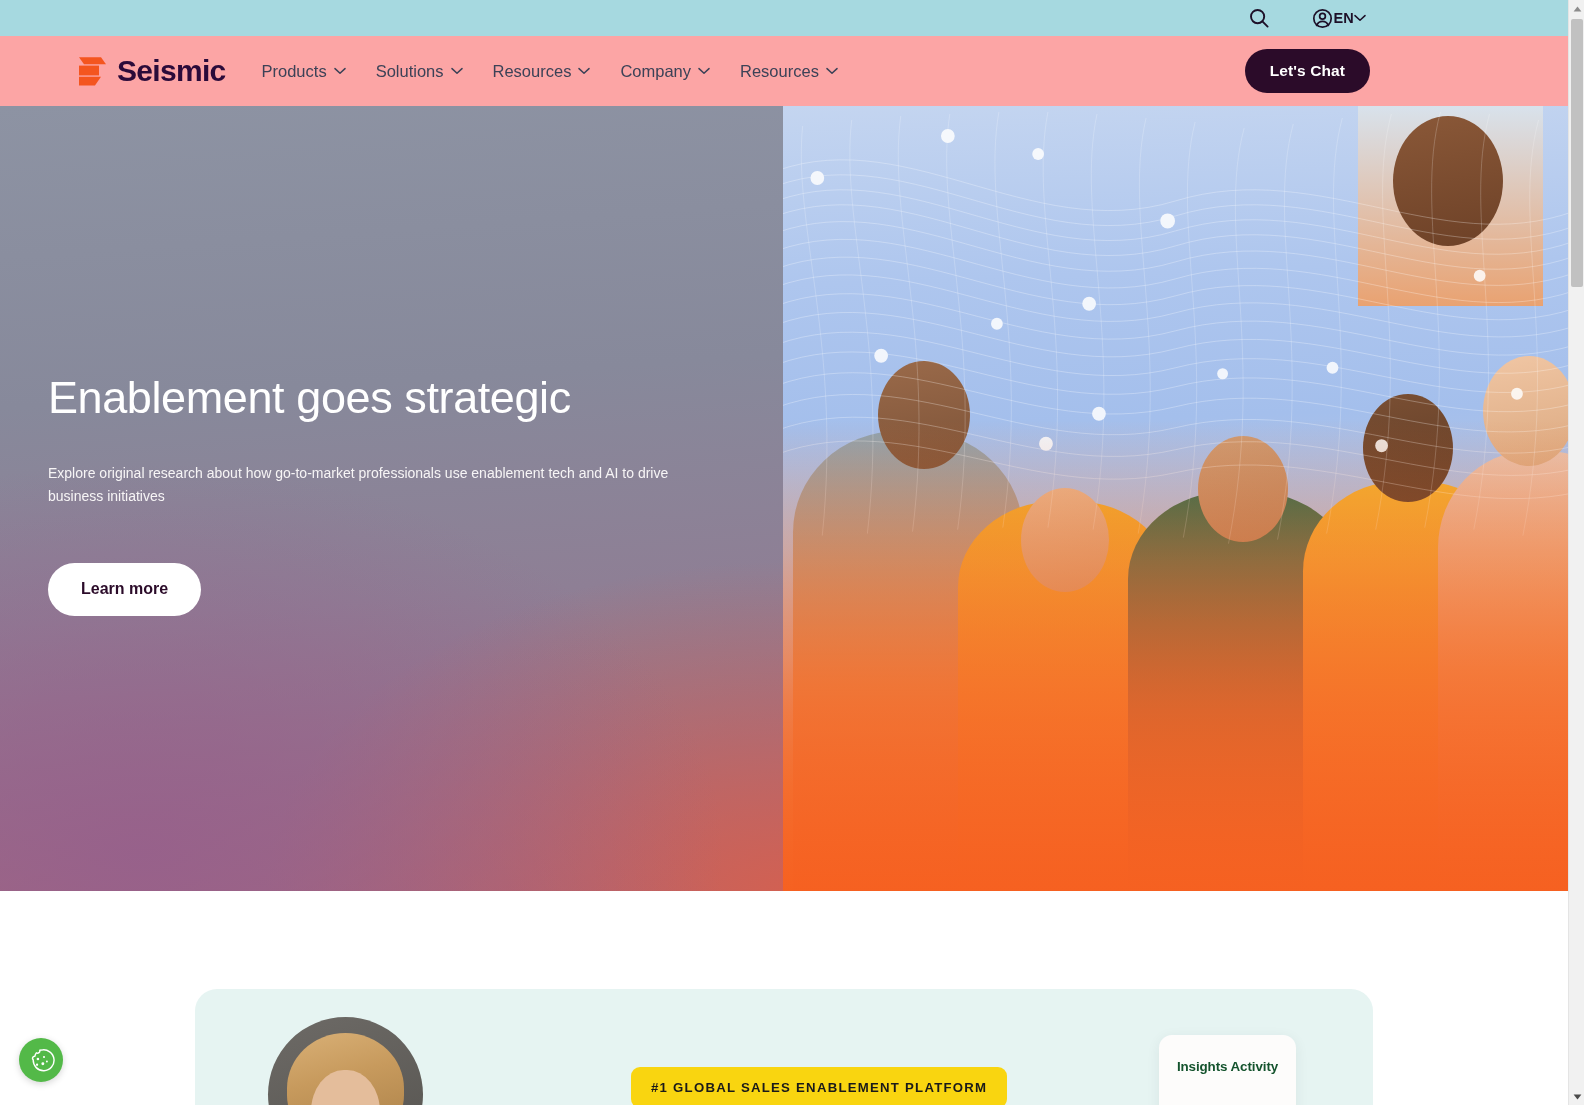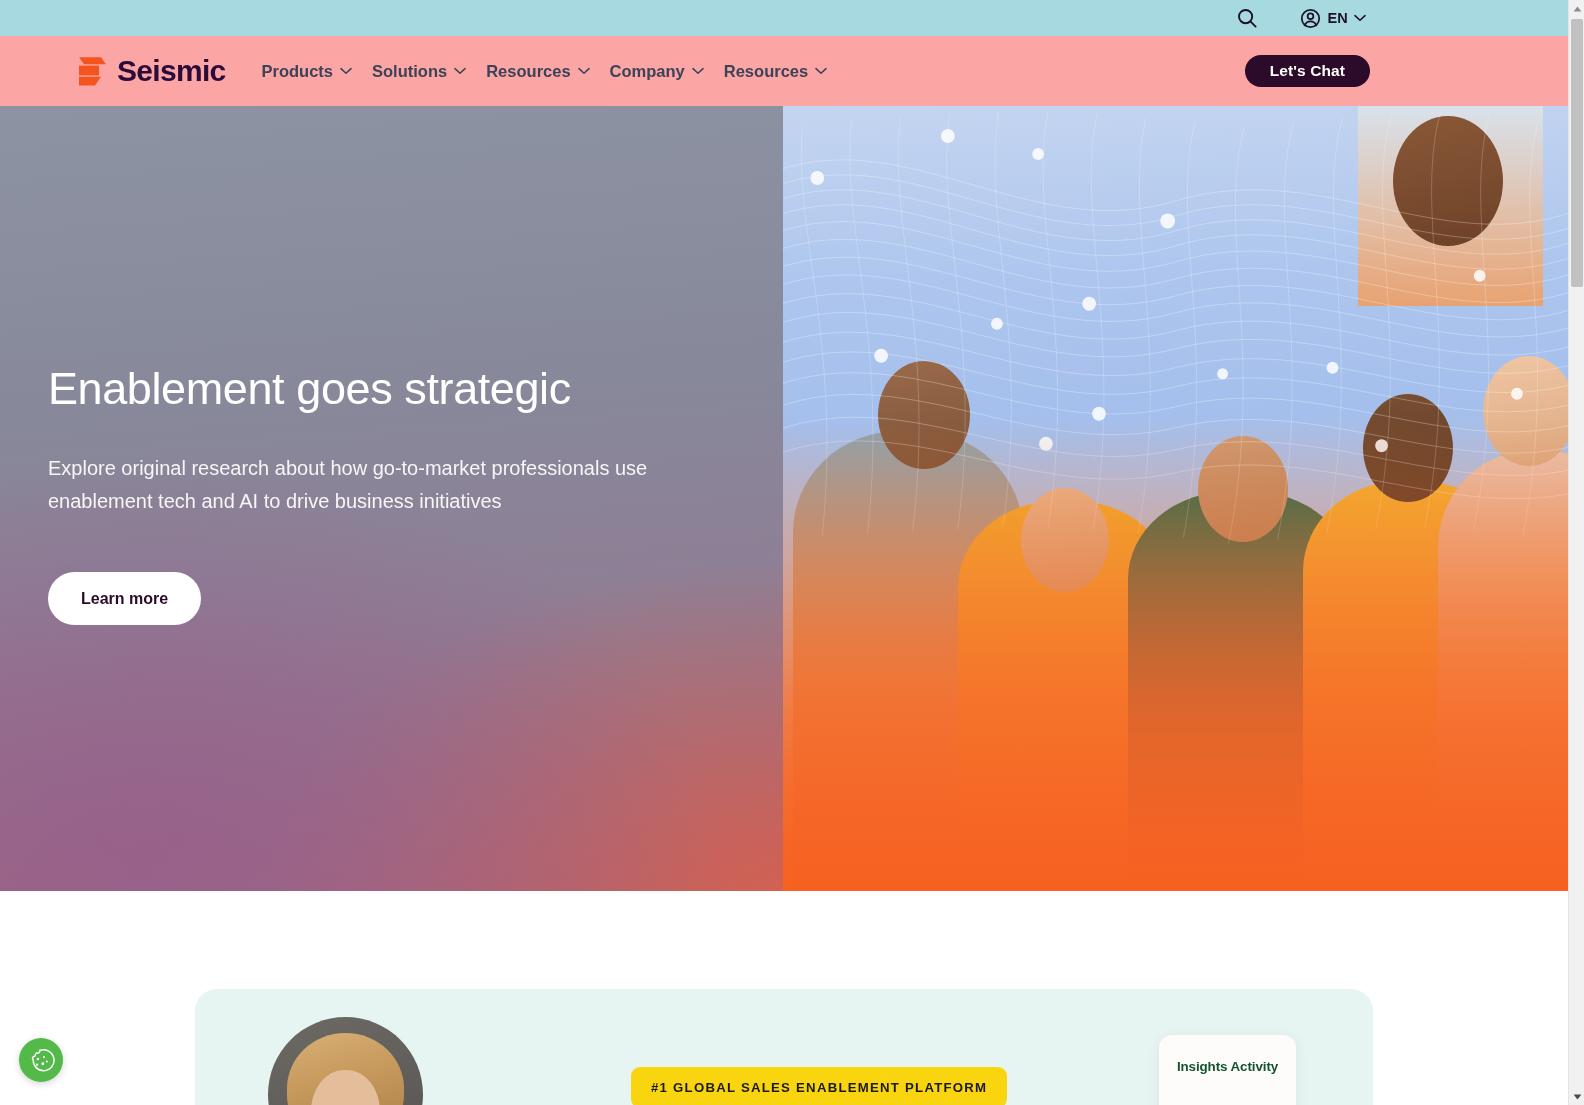--- a/index.html
+++ b/index.html
@@ -31,21 +31,21 @@
     justify-content: flex-end;
     padding-right: 202px;
   }
   .util-group { display: flex; align-items: center; gap: 42px; }
   .icon-btn {
     display: flex; align-items: center; justify-content: center;
     cursor: pointer;
     color: #1d1028;
   }
   .lang-picker {
-    display: flex; align-items: center; gap: 6px;
+    display: flex; align-items: center; 
     cursor: pointer; color: #1d1028;
   }
   .lang-code {
     font-size: 14.5px; font-weight: 600; letter-spacing: .2px;
     color: #1d1028;
   }
   .chev-sm { display:block; }
 
   
   .header {
@@ -62,38 +62,38 @@
     cursor: pointer;
     margin-right: 34px;
   }
   .logo-mark { display:block; }
   .logo-text {
     font-size: 30px;
     font-weight: 700;
     letter-spacing: -0.7px;
     color: #2b0b3a;
   }
-  .nav { display: flex; align-items: center; gap: 16px; font-weight: bold; }
+  .nav { display: flex; align-items: center; gap: 26px; }
   .nav-item {
     display: flex; align-items: center; gap: 7px;
     font-size: 16.5px;
     color: #3c4257;
     cursor: pointer;
     padding: 6px 2px;
     white-space: nowrap;
   }
   .chat-btn {
     position: absolute;
     right: 198px;
     background: #2b0b29;
     color: #fff;
     border: none;
     border-radius: 30px;
     padding: 0 25px;
-    height: 32px;
+    height: 44px;
     font-size: 15.5px;
     font-weight: 700;
     font-family: "Liberation Sans", sans-serif;
     cursor: pointer;
     letter-spacing: .1px;
     text-align: right;
   }
 
   
   .hero {
@@ -120,21 +120,21 @@
   .hero-title {
     font-size: 45px;
     line-height: 1.12;
     font-weight: 400;
     color: #ffffff;
     letter-spacing: -0.4px;
     margin-bottom: 22px;
     max-width: 640px;
   }
   .hero-sub {
-    font-size: 20px;
+    font-size: 14px;
     line-height: 1.63;
     color: #f7f5f6;
     max-width: 625px;
     margin-bottom: 39px;
   }
   .hero-cta {
     background: #ffffff;
     color: #2b0b29;
     border: none;
     border-radius: 30px;

